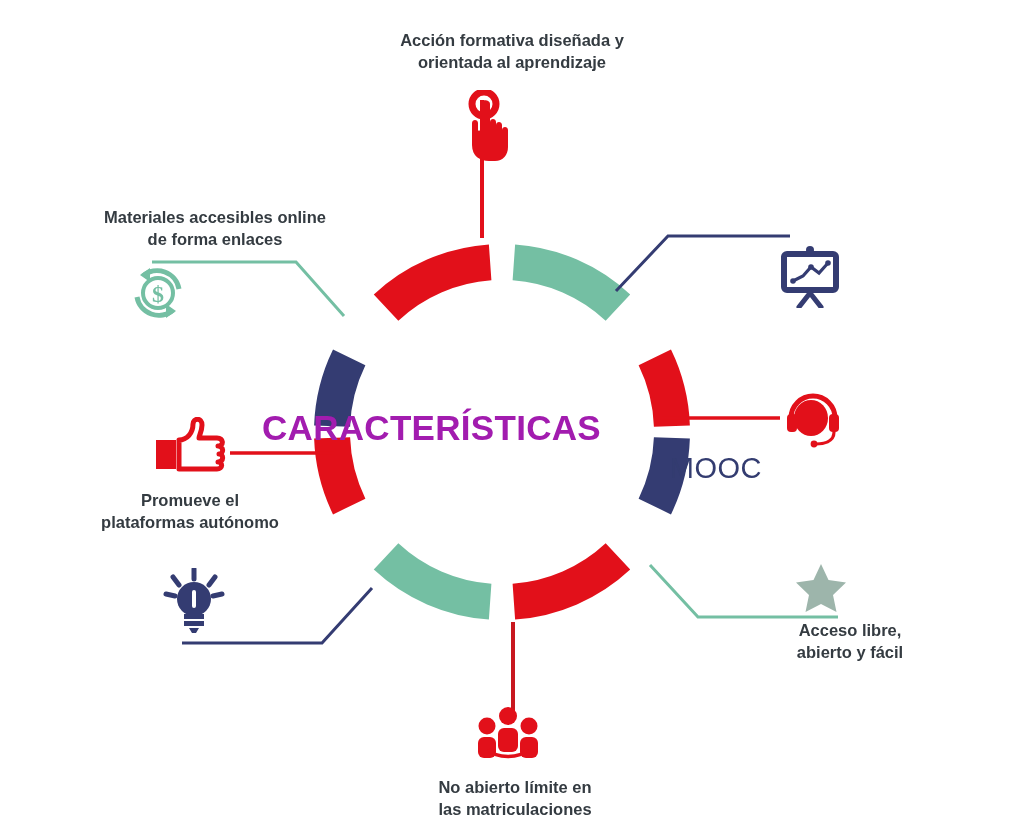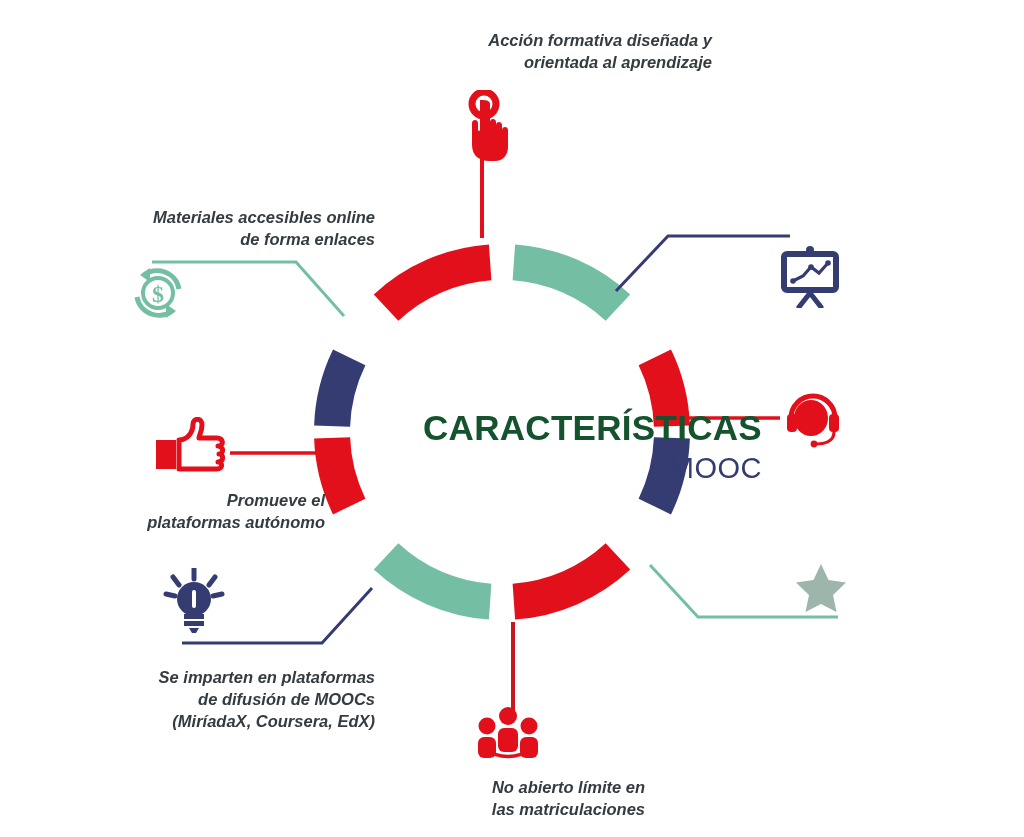--- a/index.html
+++ b/index.html
@@ -23,31 +23,30 @@
     top: 0;
     width: 1024px;
     height: 837px;
   }
   .label {
     position: absolute;
     color: #343b41;
     font-weight: bold;
     font-size: 16.5px;
     line-height: 1.33;
-    text-align: right;
+    text-align: center;
     white-space: pre-line;
-    font-style: italic;
   }
   .center-title {
     position: absolute;
     left: 262px;
     top: 408px;
     width: 500px;
-    text-align: right;
-    color: #14532d;
+    text-align: left;
+    color: #a21caf;
     font-weight: bold;
     font-size: 35px;
     letter-spacing: 0.3px;
   }
   .center-sub {
     position: absolute;
     left: 262px;
     top: 452px;
     width: 500px;
     text-align: right;
@@ -169,23 +168,22 @@
     <path d="M51 24 A22 22 0 0 0 15 11" fill="none" stroke="#74bfa3" stroke-width="5"></path>
     <path d="M9 32 A22 22 0 0 0 45 45" fill="none" stroke="#74bfa3" stroke-width="5"></path>
     <path d="M22 3 L12 10 L22 17 Z" fill="#74bfa3"></path>
     <path d="M38 53 L48 46 L38 39 Z" fill="#74bfa3"></path>
     <circle cx="30" cy="28" r="15" fill="none" stroke="#74bfa3" stroke-width="4"></circle>
     <text x="30" y="37" font-family="'Liberation Serif', serif" font-size="24" font-weight="bold" fill="#74bfa3" text-anchor="middle">$</text>
   </svg>
 
   <div class="label lbl-top">Acción formativa diseñada y
 orientada al aprendizaje</div>
+  <div class="label lbl-botright">Acceso libre,
+abierto y fácil</div>
   <div class="label lbl-bottom">No abierto límite en
 las matriculaciones</div>
-  <div class="label lbl-botleft">Se imparten en plataformas
-de difusión de MOOCs
-(MiríadaX, Coursera, EdX)</div>
   <div class="label lbl-left">Promueve el
 plataformas autónomo</div>
   <div class="label lbl-topleft">Materiales accesibles online
 de forma enlaces</div>
 
 </div>
 
 </body></html>

